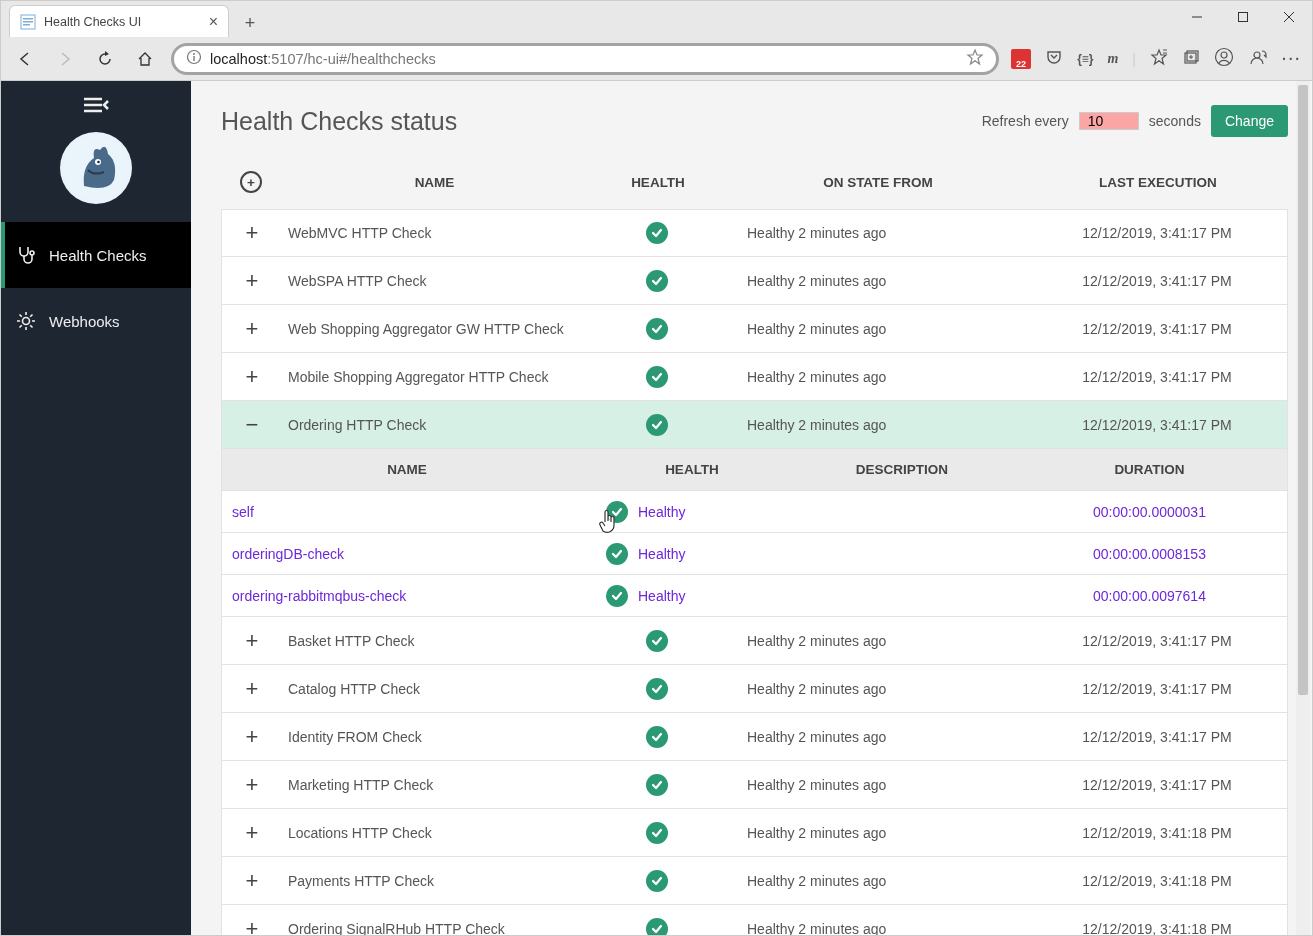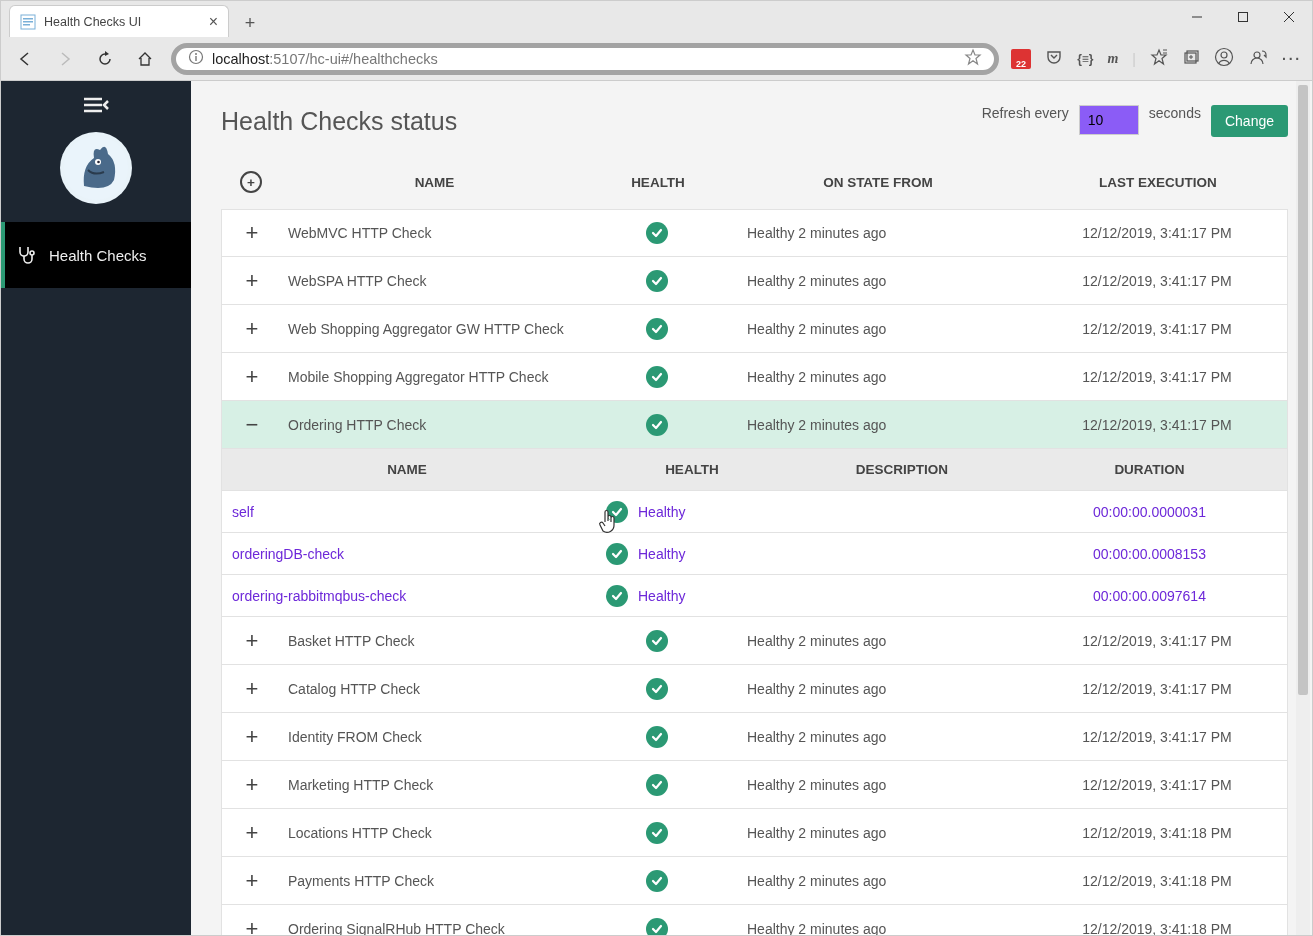--- a/index.html
+++ b/index.html
@@ -79,21 +79,21 @@
     .nav-btn {
       width: 28px; height: 28px;
       display:flex;align-items:center;justify-content:center;
       color:#555;
     }
     .nav-btn.disabled { color:#bbb; }
     .url-field {
       flex: 1;
       height: 32px;
       background: #fff;
-      border: 5px solid #a3a3a3;
+      border: 3px solid #a3a3a3;
       border-radius: 16px;
       display: flex;
       align-items: center;
       padding: 0 12px;
       gap: 8px;
       color: #555;
       font-size: 14.5px;
     }
     .url-host { color:#222; }
     .url-path { color:#777; }
@@ -160,25 +160,25 @@
       position: relative;
     }
     .page-header {
       display:flex; align-items:center; justify-content:space-between;
       margin-bottom: 24px;
     }
     .page-title {
       font-size: 25px; color:#555; font-weight: 400;
     }
     .refresh-group {
-      display:flex; align-items:flex-start; gap: 10px; color:#555;
+      display:flex; align-items:center; gap: 10px; color:#555;
     }
     .refresh-input {
-      width: 60px; height: 30px;
-      border:1px solid #ccc; background:#8b5cf6;
+      width: 60px; height: 18px;
+      border:1px solid #ccc; background:#fca5a5;
       padding: 0 8px;
       font-size: 14px;
     }
     .change-btn {
       background:#2b9974; color:#ffffff;
       border:none; border-radius:3px;
       padding: 8px 14px;
       font-size: 14px;
       cursor:pointer;
     }
@@ -401,20 +401,29 @@
       <div class="sidebar-item active">
         <span class="sidebar-icon">
           <svg width="22" height="22" viewBox="0 0 22 22" fill="none" stroke="#eee" stroke-width="1.6">
               <path d="M5 3 V8 A4 4 0 0 0 13 8 V3"></path>
               <path d="M9 12 V15 A4 4 0 0 0 17 15 V11"></path>
               <circle cx="17" cy="9" r="2"></circle>
             </svg>
         </span>
         <span>Health Checks</span>
       </div>
+      <div class="sidebar-item">
+        <span class="sidebar-icon">
+          <svg width="22" height="22" viewBox="0 0 22 22" fill="none" stroke="#eee" stroke-width="1.6">
+              <circle cx="11" cy="11" r="3.5"></circle>
+              <path d="M11 2 V5 M11 17 V20 M2 11 H5 M17 11 H20 M4.5 4.5 L6.8 6.8 M15.2 15.2 L17.5 17.5 M17.5 4.5 L15.2 6.8 M6.8 15.2 L4.5 17.5"></path>
+            </svg>
+        </span>
+        <span>Webhooks</span>
+      </div>
     </div>
 
     <div class="main">
 
       <div class="page-header">
         <div class="page-title">Health Checks status</div>
         <div class="refresh-group">
           <span>Refresh every</span>
           <input class="refresh-input" value="10" style="">
           <span>seconds</span>

